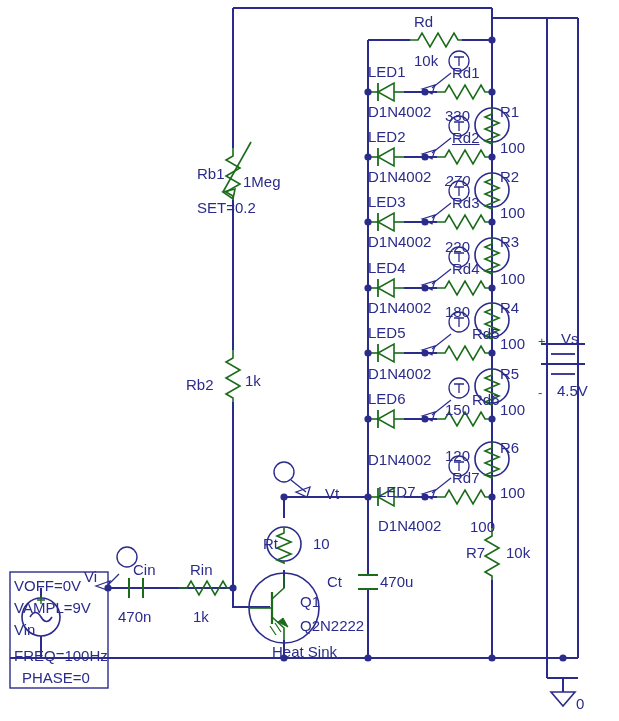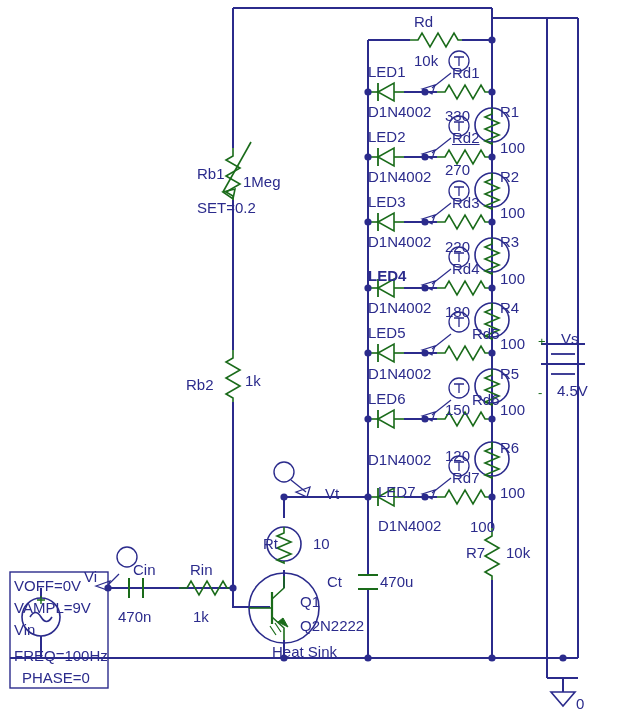--- a/index.html
+++ b/index.html
@@ -351,33 +351,33 @@
 
   <div class="lbl" style="left:368px;top:64px;">LED1</div>
   <div class="lbl" style="left:368px;top:104px;">D1N4002</div>
   <div class="lbl" style="left:445px;top:108px;">330</div>
   <div class="lbl" style="left:452px;top:130px;text-decoration:underline;">Rd2</div>
   <div class="lbl" style="left:500px;top:104px;">R1</div>
   <div class="lbl" style="left:500px;top:140px;">100</div>
 
   <div class="lbl" style="left:368px;top:129px;">LED2</div>
   <div class="lbl" style="left:368px;top:169px;">D1N4002</div>
-  <div class="lbl" style="left:445px;top:162px;">270</div>
+  <div class="lbl" style="left:445px;top:173px;font-style:italic;">270</div>
   <div class="lbl" style="left:452px;top:195px;">Rd3</div>
   <div class="lbl" style="left:500px;top:169px;">R2</div>
   <div class="lbl" style="left:500px;top:205px;">100</div>
 
   <div class="lbl" style="left:368px;top:194px;">LED3</div>
   <div class="lbl" style="left:368px;top:234px;">D1N4002</div>
   <div class="lbl" style="left:445px;top:239px;">220</div>
   <div class="lbl" style="left:452px;top:261px;">Rd4</div>
   <div class="lbl" style="left:500px;top:234px;">R3</div>
   <div class="lbl" style="left:500px;top:271px;">100</div>
 
-  <div class="lbl" style="left:368px;top:268px;font-weight:bold;">LED4</div>
+  <div class="lbl" style="left:368px;top:260px;">LED4</div>
   <div class="lbl" style="left:368px;top:300px;">D1N4002</div>
   <div class="lbl" style="left:445px;top:304px;">180</div>
   <div class="lbl" style="left:472px;top:326px;">Rd5</div>
   <div class="lbl" style="left:500px;top:300px;">R4</div>
   <div class="lbl" style="left:500px;top:336px;">100</div>
 
   <div class="lbl" style="left:368px;top:325px;">LED5</div>
   <div class="lbl" style="left:368px;top:366px;">D1N4002</div>
   <div class="lbl" style="left:445px;top:370px;margin-top:32px;">150</div>
   <div class="lbl" style="left:472px;top:392px;">Rd6</div>

